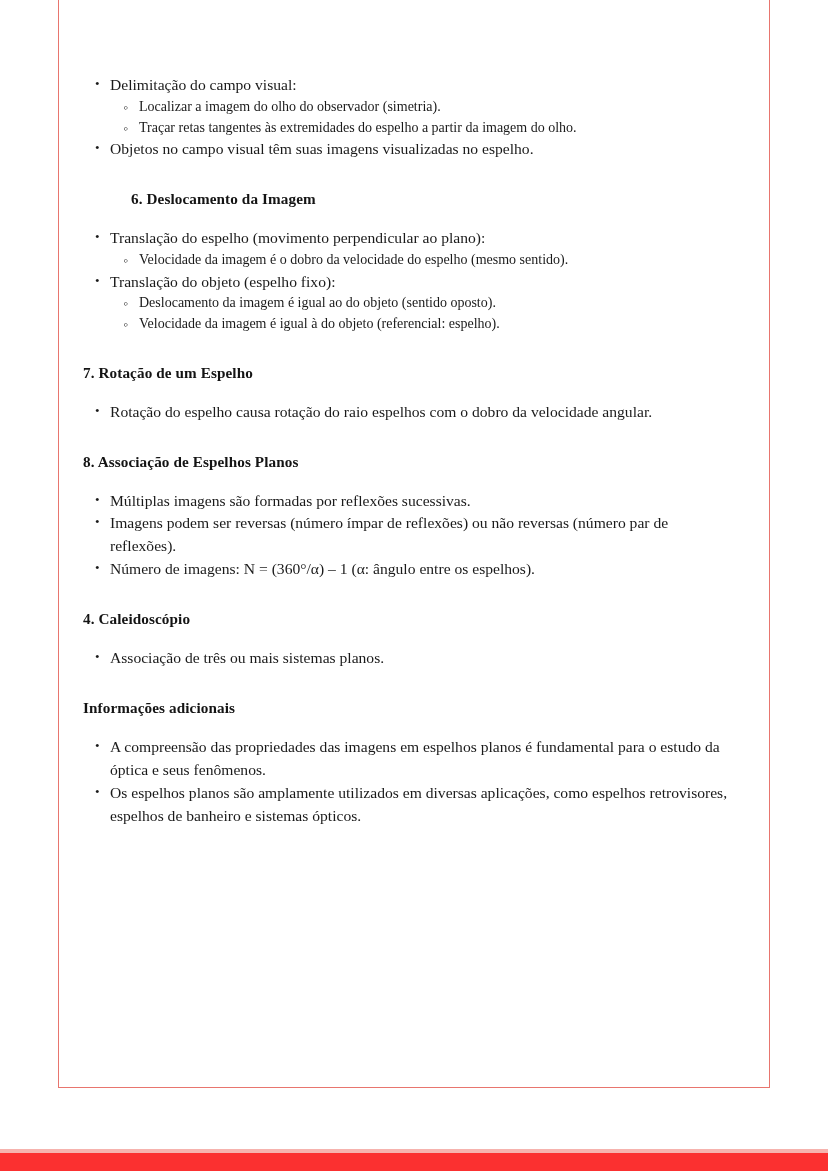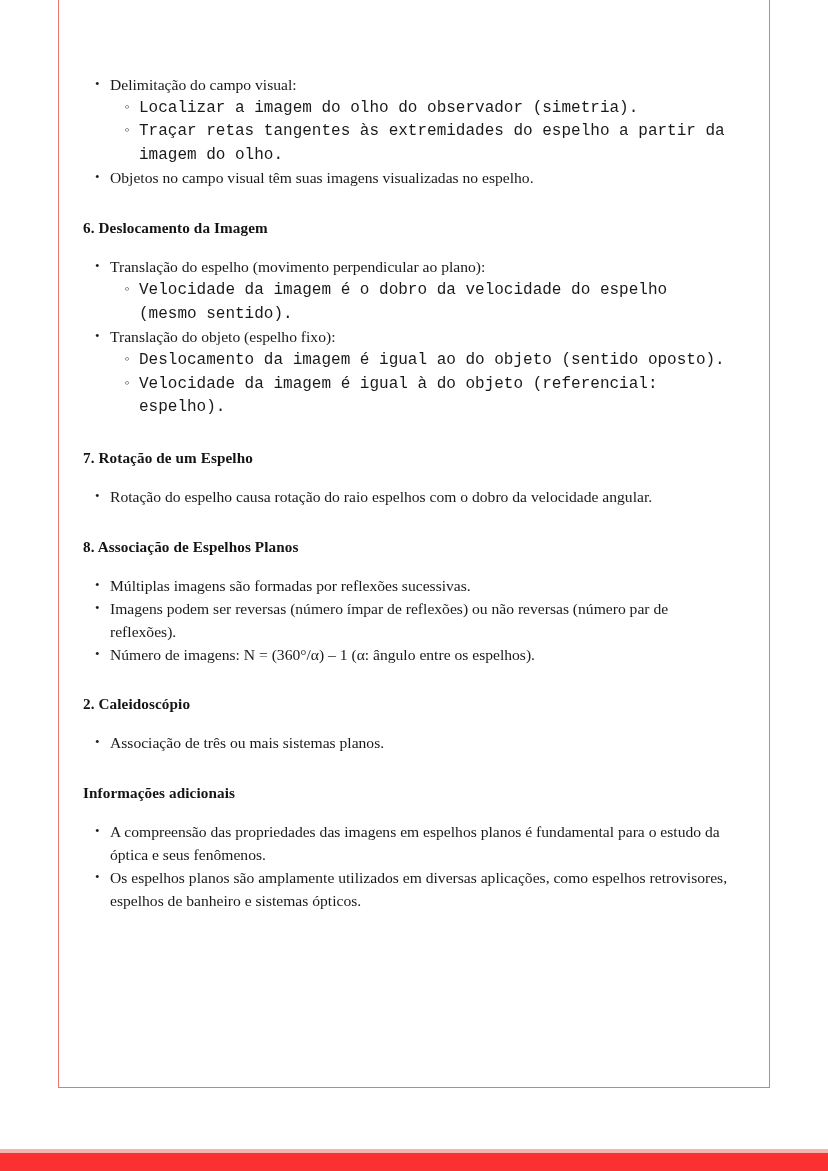--- a/index.html
+++ b/index.html
@@ -40,21 +40,21 @@
 
   
   .heading {
     font-weight: bold;
     font-size: 15.2px;
     line-height: 1.25;
     color: #141414;
     margin: 0;
     letter-spacing: 0.1px;
   }
-  .sec-6  { margin-top: 0;    }
+  .sec-6  { margin-top: 0; margin-left: 48px;    }
   .sec-7  { }
   .sec-8  { }
   .sec-9  { }
   .sec-ai { }
 
   
   .gap-before-heading { height: 28px; }
   .gap-after-heading  { height: 19px; }
 
   
@@ -83,24 +83,23 @@
     color: #1a1a1a;
   }
 
   ul.lvl2 {
     margin: 0;
     padding: 0 0 0 29px;
     list-style: none;
   }
   ul.lvl2 > li {
     position: relative;
-    font-size: 16px;
+    font-size: 14px;
     line-height: 1.47;
     margin: 0;
-    font-family: Liberation Mono, monospace;
   }
   ul.lvl2 > li > .txt {
     display: block;
   }
   ul.lvl2 > li > .txt::before {
     content: "\25E6";
     position: absolute;
     left: -16px;
     top: 0px;
     font-size: 13.5px;
@@ -193,21 +192,21 @@
       </li>
     <li>
         <span class="txt">Imagens podem ser reversas (número ímpar de reflexões) ou não reversas (número par de reflexões).</span>
       </li>
     <li>
         <span class="txt">Número de imagens: N = (360°/α) – 1 (α: ângulo entre os espelhos).</span>
       </li>
   </ul>
 
   <div class="gap-before-heading"></div>
-  <p class="heading sec-9">2. Caleidoscópio</p>
+  <p class="heading sec-9">4. Caleidoscópio</p>
   <div class="gap-after-heading"></div>
   <ul class="lvl1">
     <li>
         <span class="txt">Associação de três ou mais sistemas planos.</span>
       </li>
   </ul>
 
   <div class="gap-before-heading"></div>
   <p class="heading sec-ai">Informações adicionais</p>
   <div class="gap-after-heading"></div>

